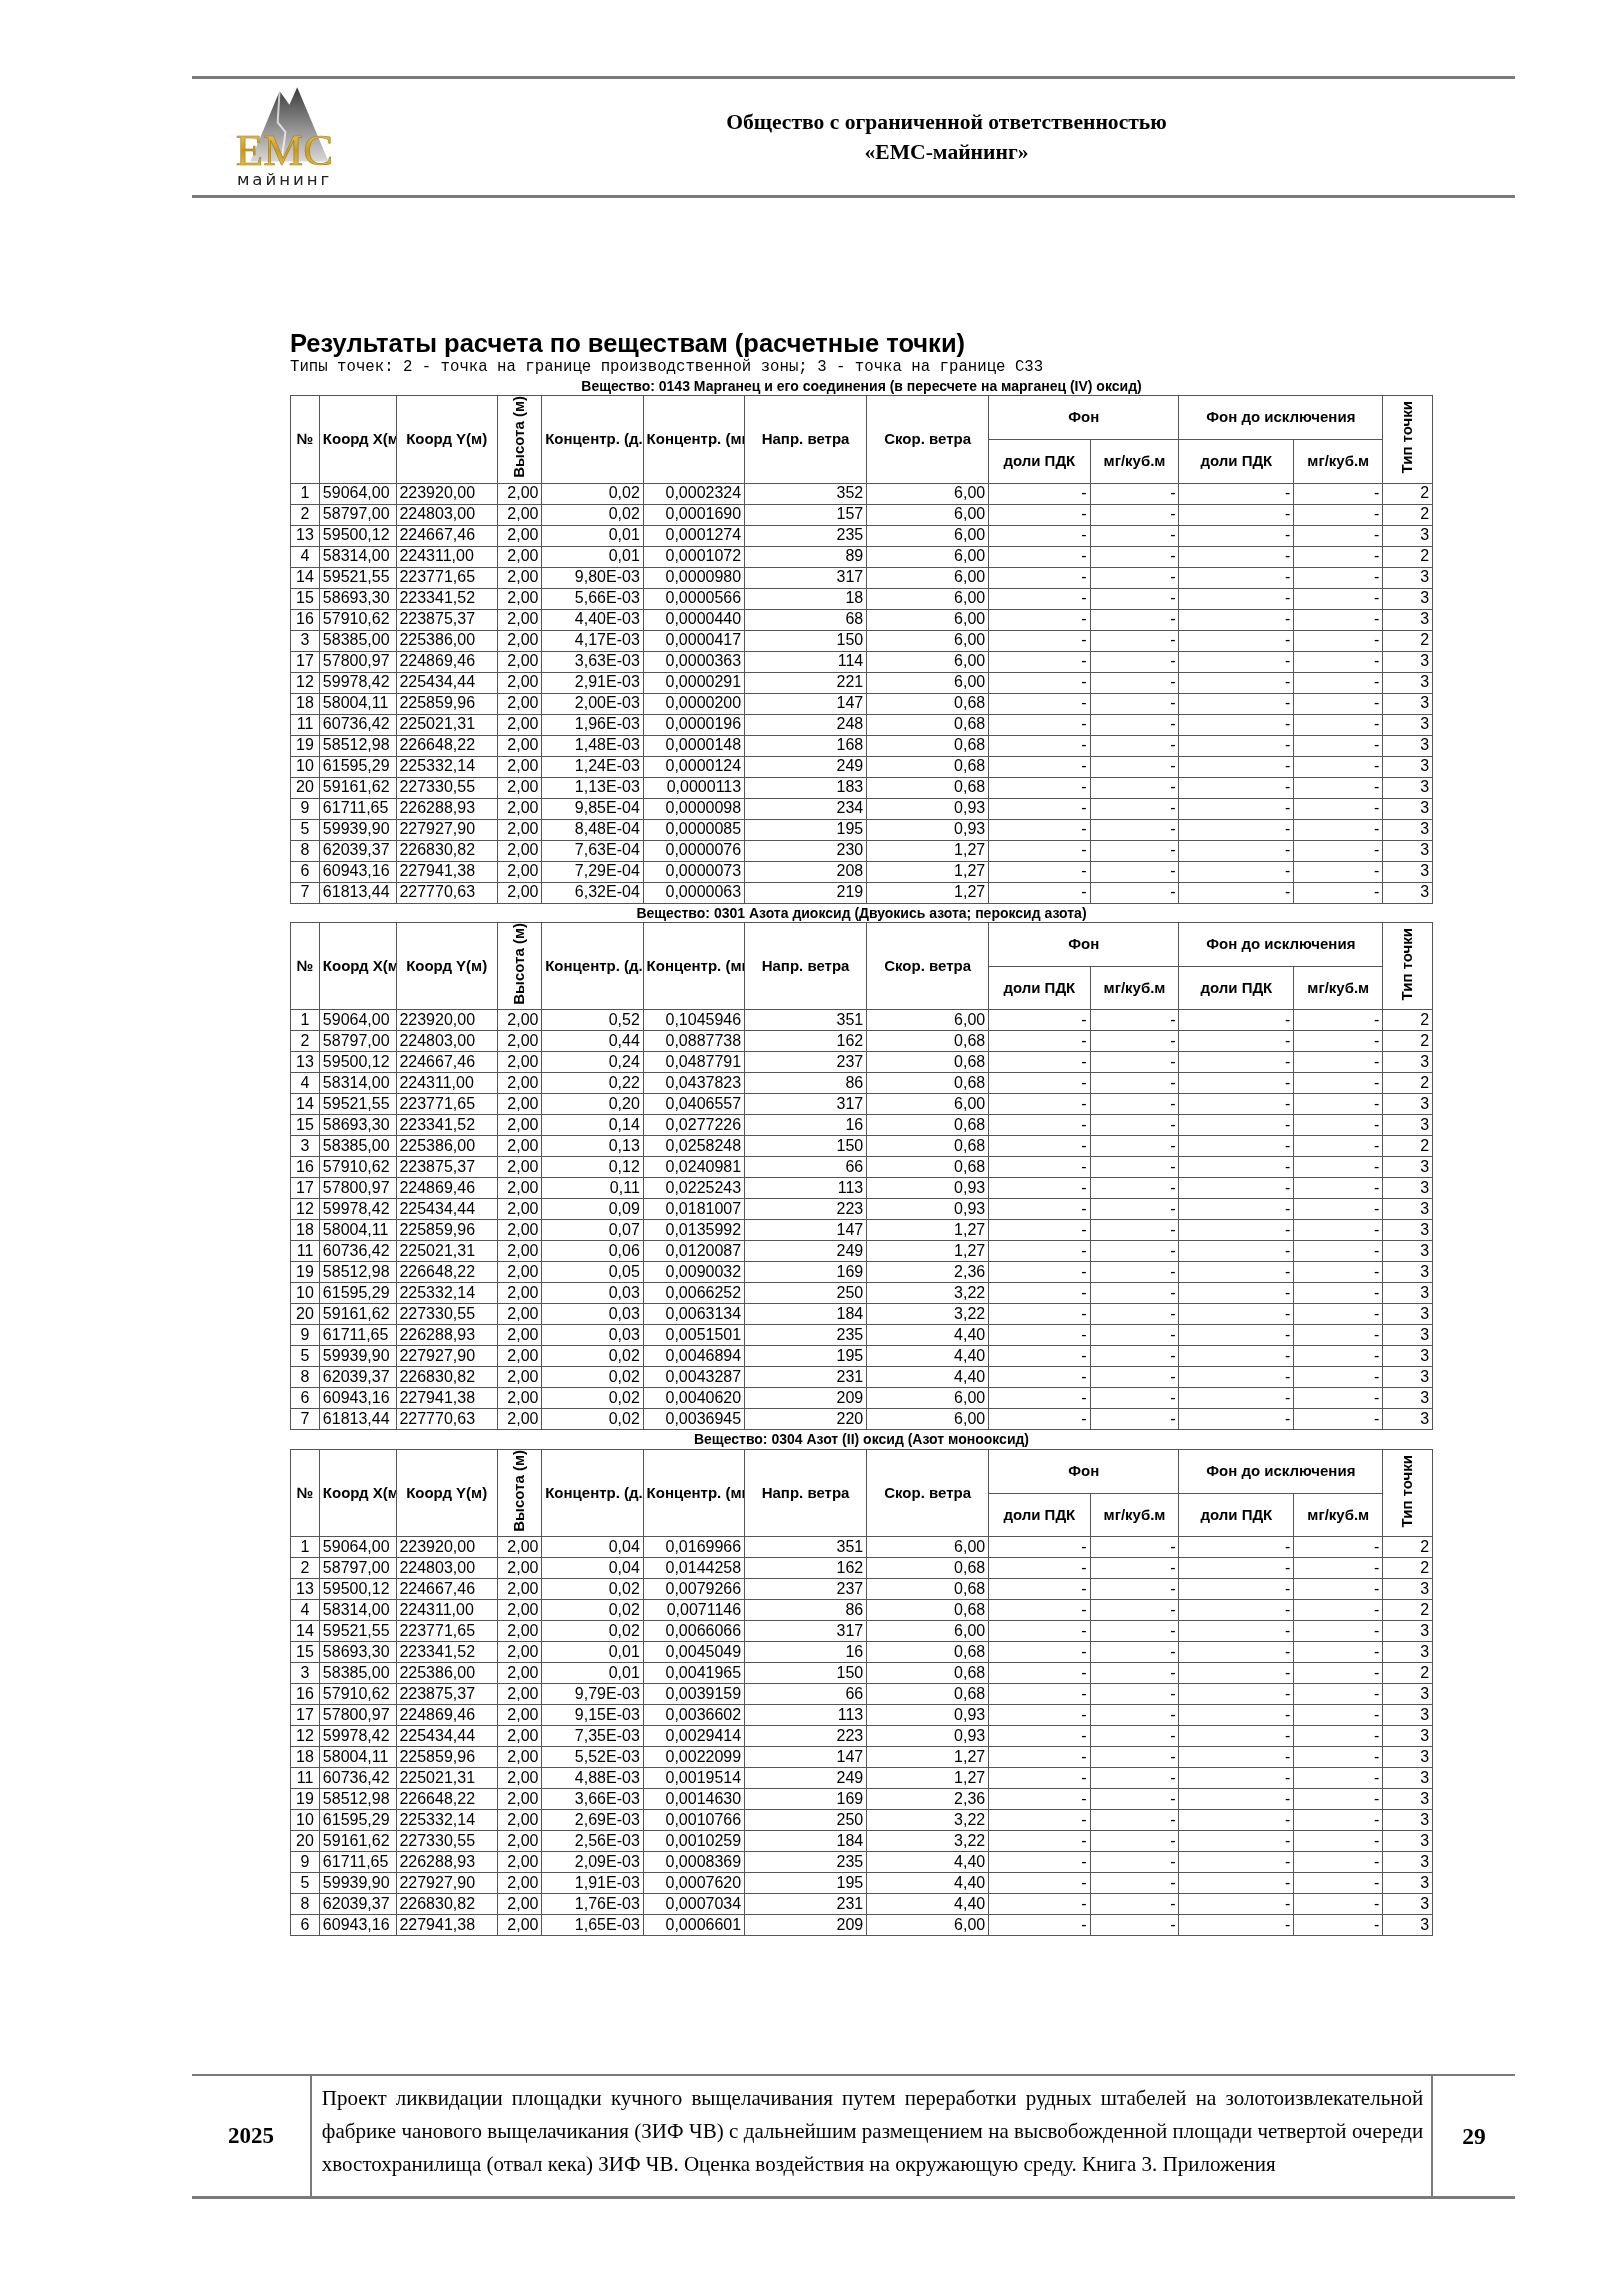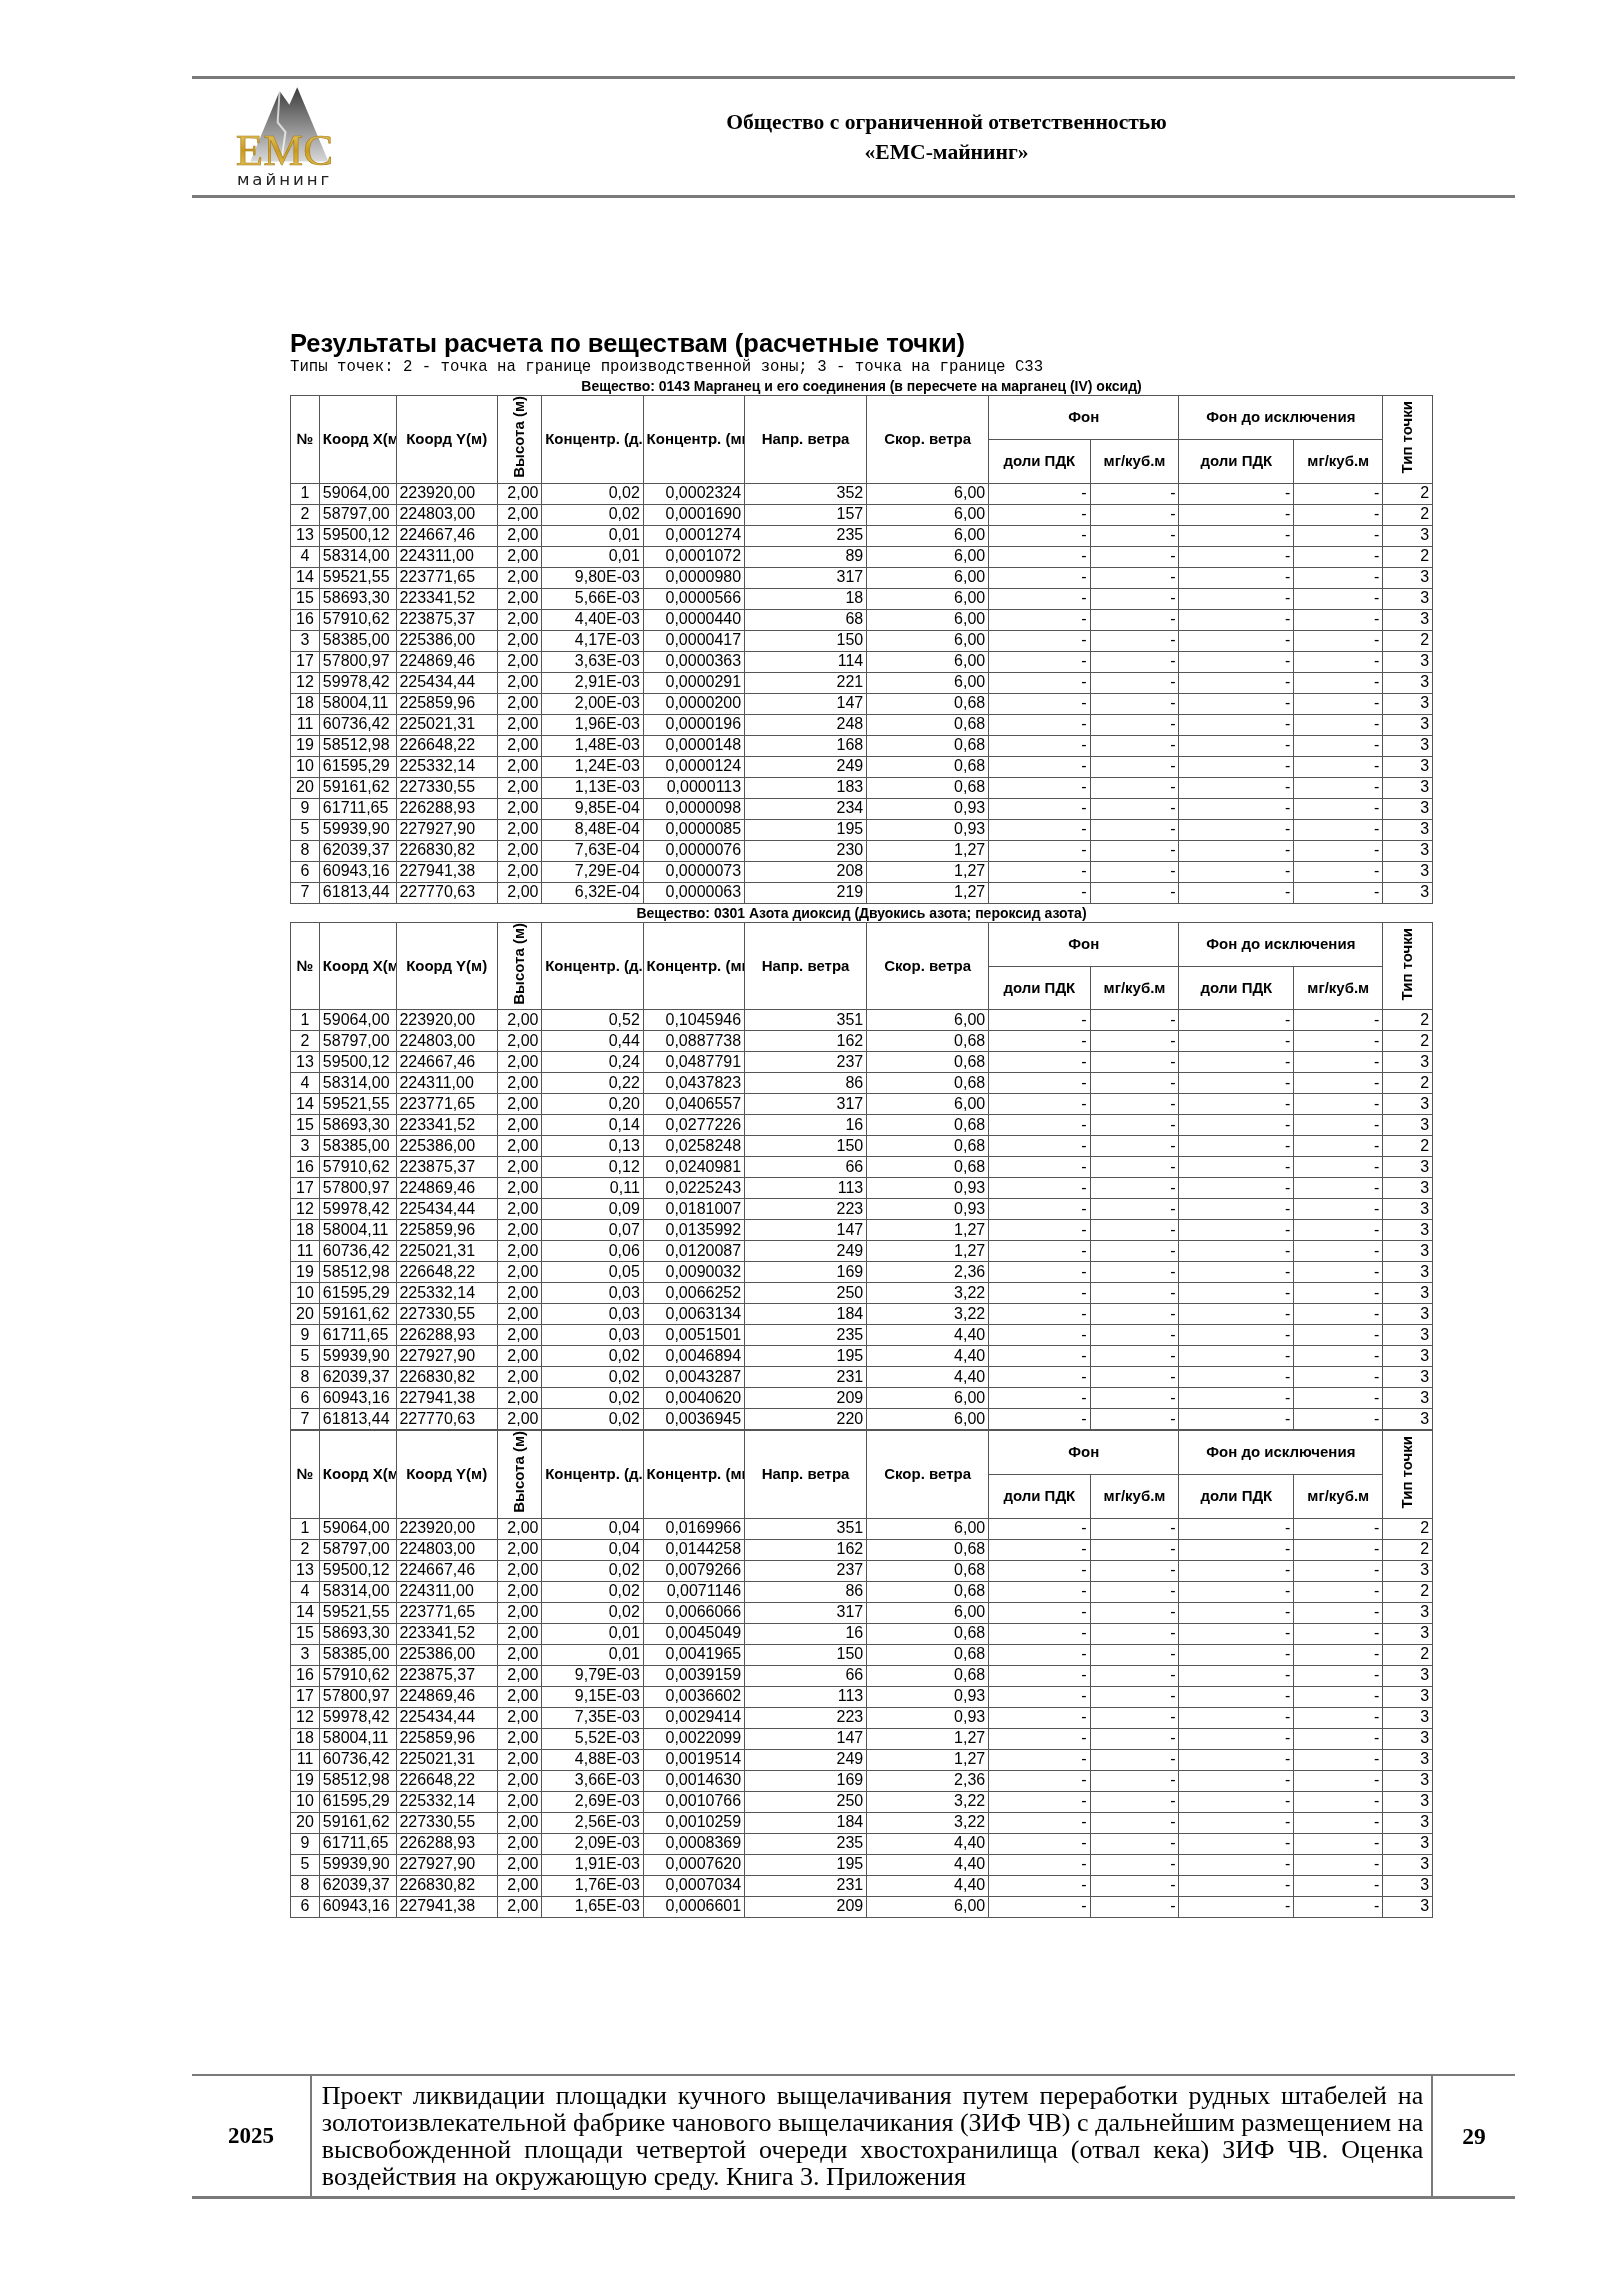--- a/index.html
+++ b/index.html
@@ -27,21 +27,21 @@
   table.res th { font-weight: bold; font-size: 15px; line-height: 18.6px; text-align: center; }
   table.res td { height: 20px; line-height: 18.6px; text-align: right; }
   table.res td.c { text-align: center; }
   table.res td.l { text-align: left; }
   .vert { writing-mode: vertical-rl; transform: rotate(180deg); display: inline-block; line-height: 16.7px; }
 
   
   .ftr { position: absolute; left: 192px; top: 2074px; width: 1323px; height: 120px;
          border-top: 2.9px solid #7a7a7a; border-bottom: 3.9px solid #7a7a7a; display: flex; }
   .ftr-year { width: 118px; display: flex; align-items: center; justify-content: center; font-weight: bold; font-size: 23px; border-right: 2.9px solid #7a7a7a; }
-  .ftr-text { flex: 1; padding: 5.9px 7.8px 0 9.8px; font-size: 26px; line-height: 27px; text-align: justify; border-right: 2.9px solid #7a7a7a; }
+  .ftr-text { flex: 1; padding: 5.9px 7.8px 0 9.8px; font-size: 21px; line-height: 33px; text-align: justify; border-right: 2.9px solid #7a7a7a; }
   .ftr-page { width: 82px; display: flex; align-items: center; justify-content: center; font-weight: bold; font-size: 23.5px; }
 </style>
 </head>
 <body>
 
 <div class="hdr">
   <div class="hdr-logo">
     <svg class="logo-svg" width="127" height="106" viewBox="0 0 130 108">
       <defs>
         <linearGradient id="mtn" x1="0" y1="0" x2="0" y2="1">
@@ -745,20 +745,21 @@
             <td>220</td>
             <td>6,00</td>
             <td>-</td>
             <td>-</td>
             <td>-</td>
             <td>-</td>
             <td>3</td>
           </tr>
         </tbody>
       </table>
+      <div class="subst">Вещество: 0304 Азот (II) оксид (Азот монооксид)</div>
       <table class="res">
         <colgroup>
           <col style="width: 28px;">
           <col style="width: 74px;">
           <col style="width: 98px;">
           <col style="width: 43px;">
           <col style="width: 98px;">
           <col style="width: 98px;">
           <col style="width: 118px;">
           <col style="width: 118px;">

